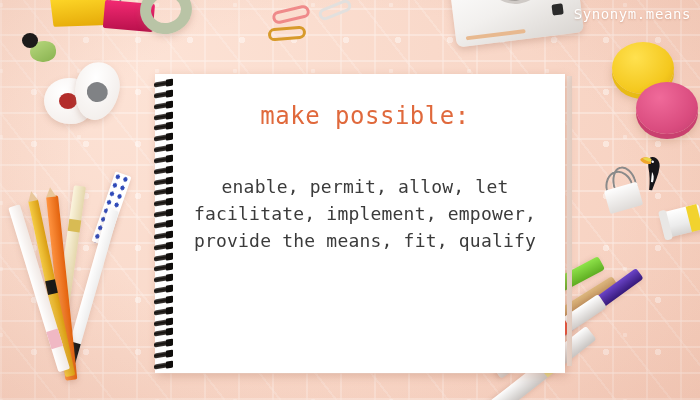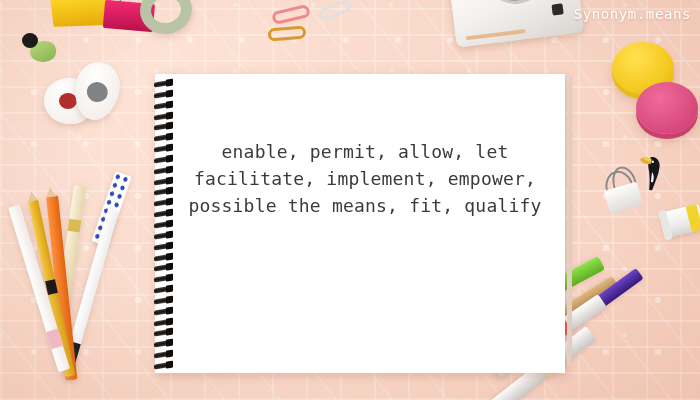--- a/index.html
+++ b/index.html
@@ -274,23 +274,24 @@
   <div style="position:absolute;top:42px;left:0;width:16px;height:10px;background:#e9503a;"></div>
 </div>
 <div class="obj marker" style="left:586px;top:326px;width:17px;height:126px;background:linear-gradient(90deg,#fdfdfd,#c9c5c2);transform:rotate(52deg);transform-origin:top left;">
   <div style="position:absolute;top:50px;left:0;width:17px;height:12px;background:#e6d98a;"></div>
 </div>
 
 <div id="notebook">
   <div id="page-edge"></div>
   <div id="page">
     <div id="text-block">
+      <div id="heading-2">make possible:</div>
       <div id="synonyms">enable, permit, allow, let
 facilitate, implement, empower,
-possible the means, fit, qualify</div>
+provide the means, fit, qualify</div>
     </div>
   </div>
   <div id="spiral">
       <div class="ring" style="top: 0px;"></div>
       <div class="ring" style="top: 10.8462px;"></div>
       <div class="ring" style="top: 21.6923px;"></div>
       <div class="ring" style="top: 32.5385px;"></div>
       <div class="ring" style="top: 43.3846px;"></div>
       <div class="ring" style="top: 54.2308px;"></div>
       <div class="ring" style="top: 65.0769px;"></div>

